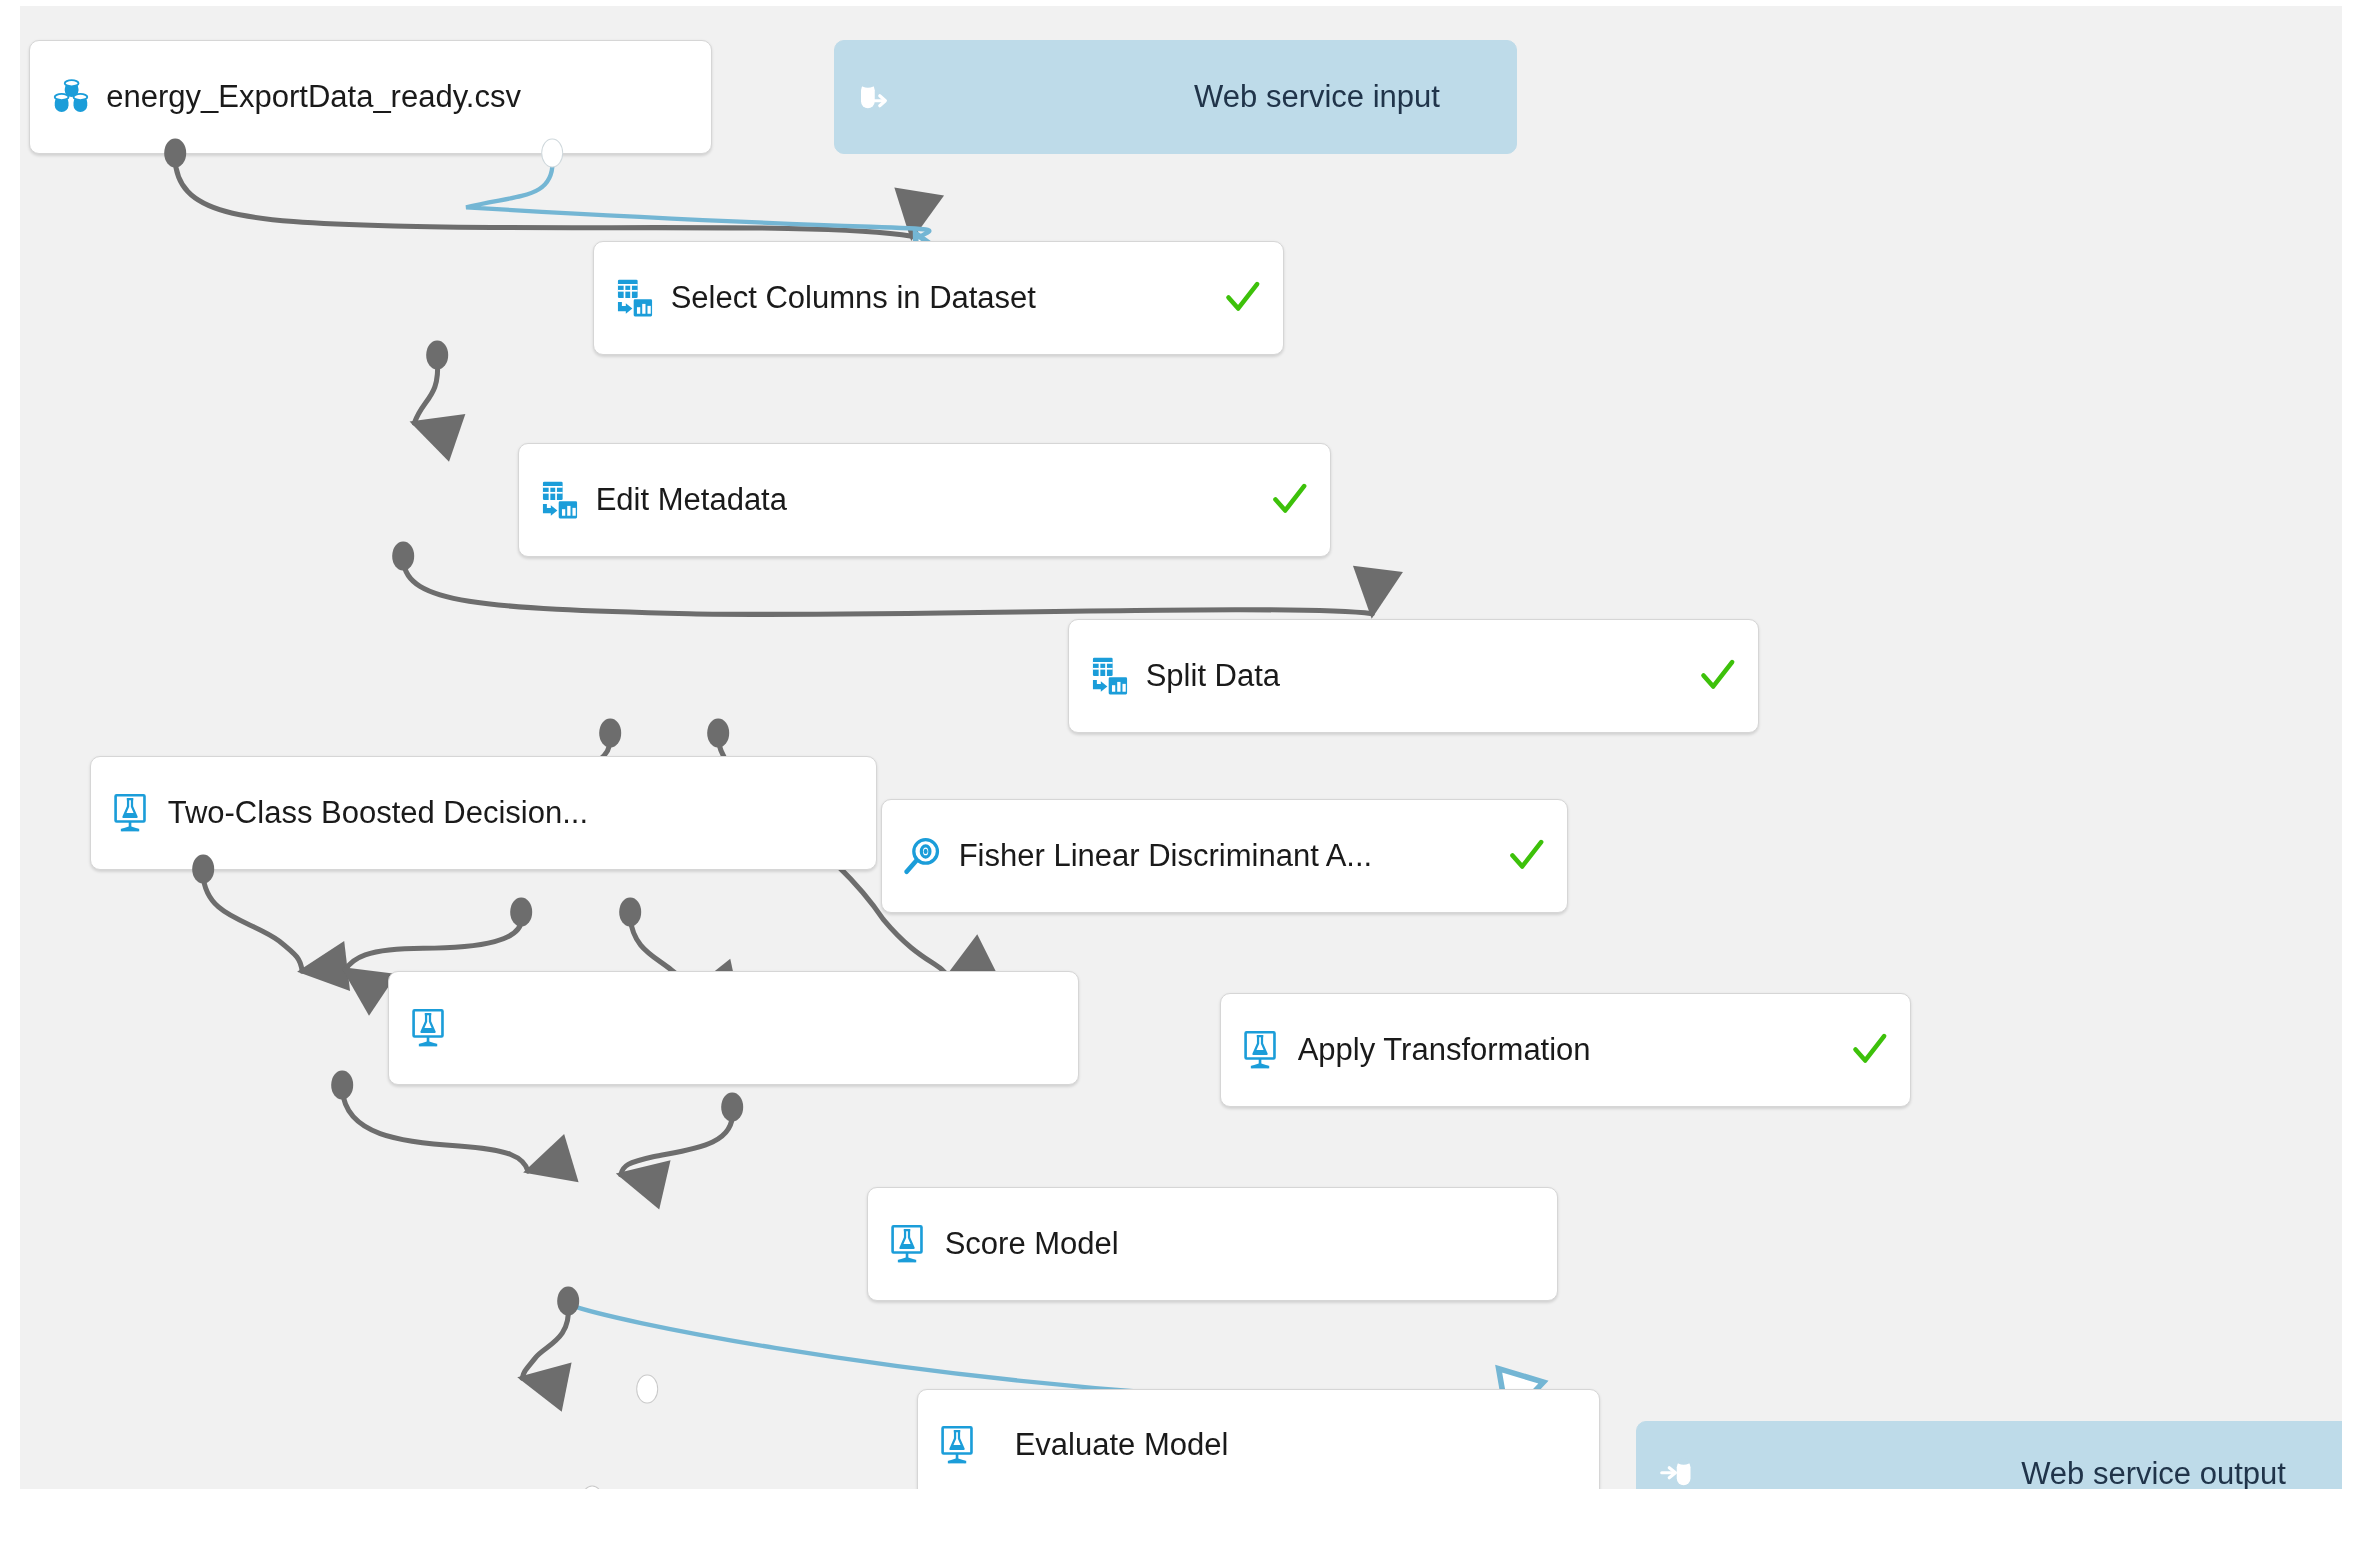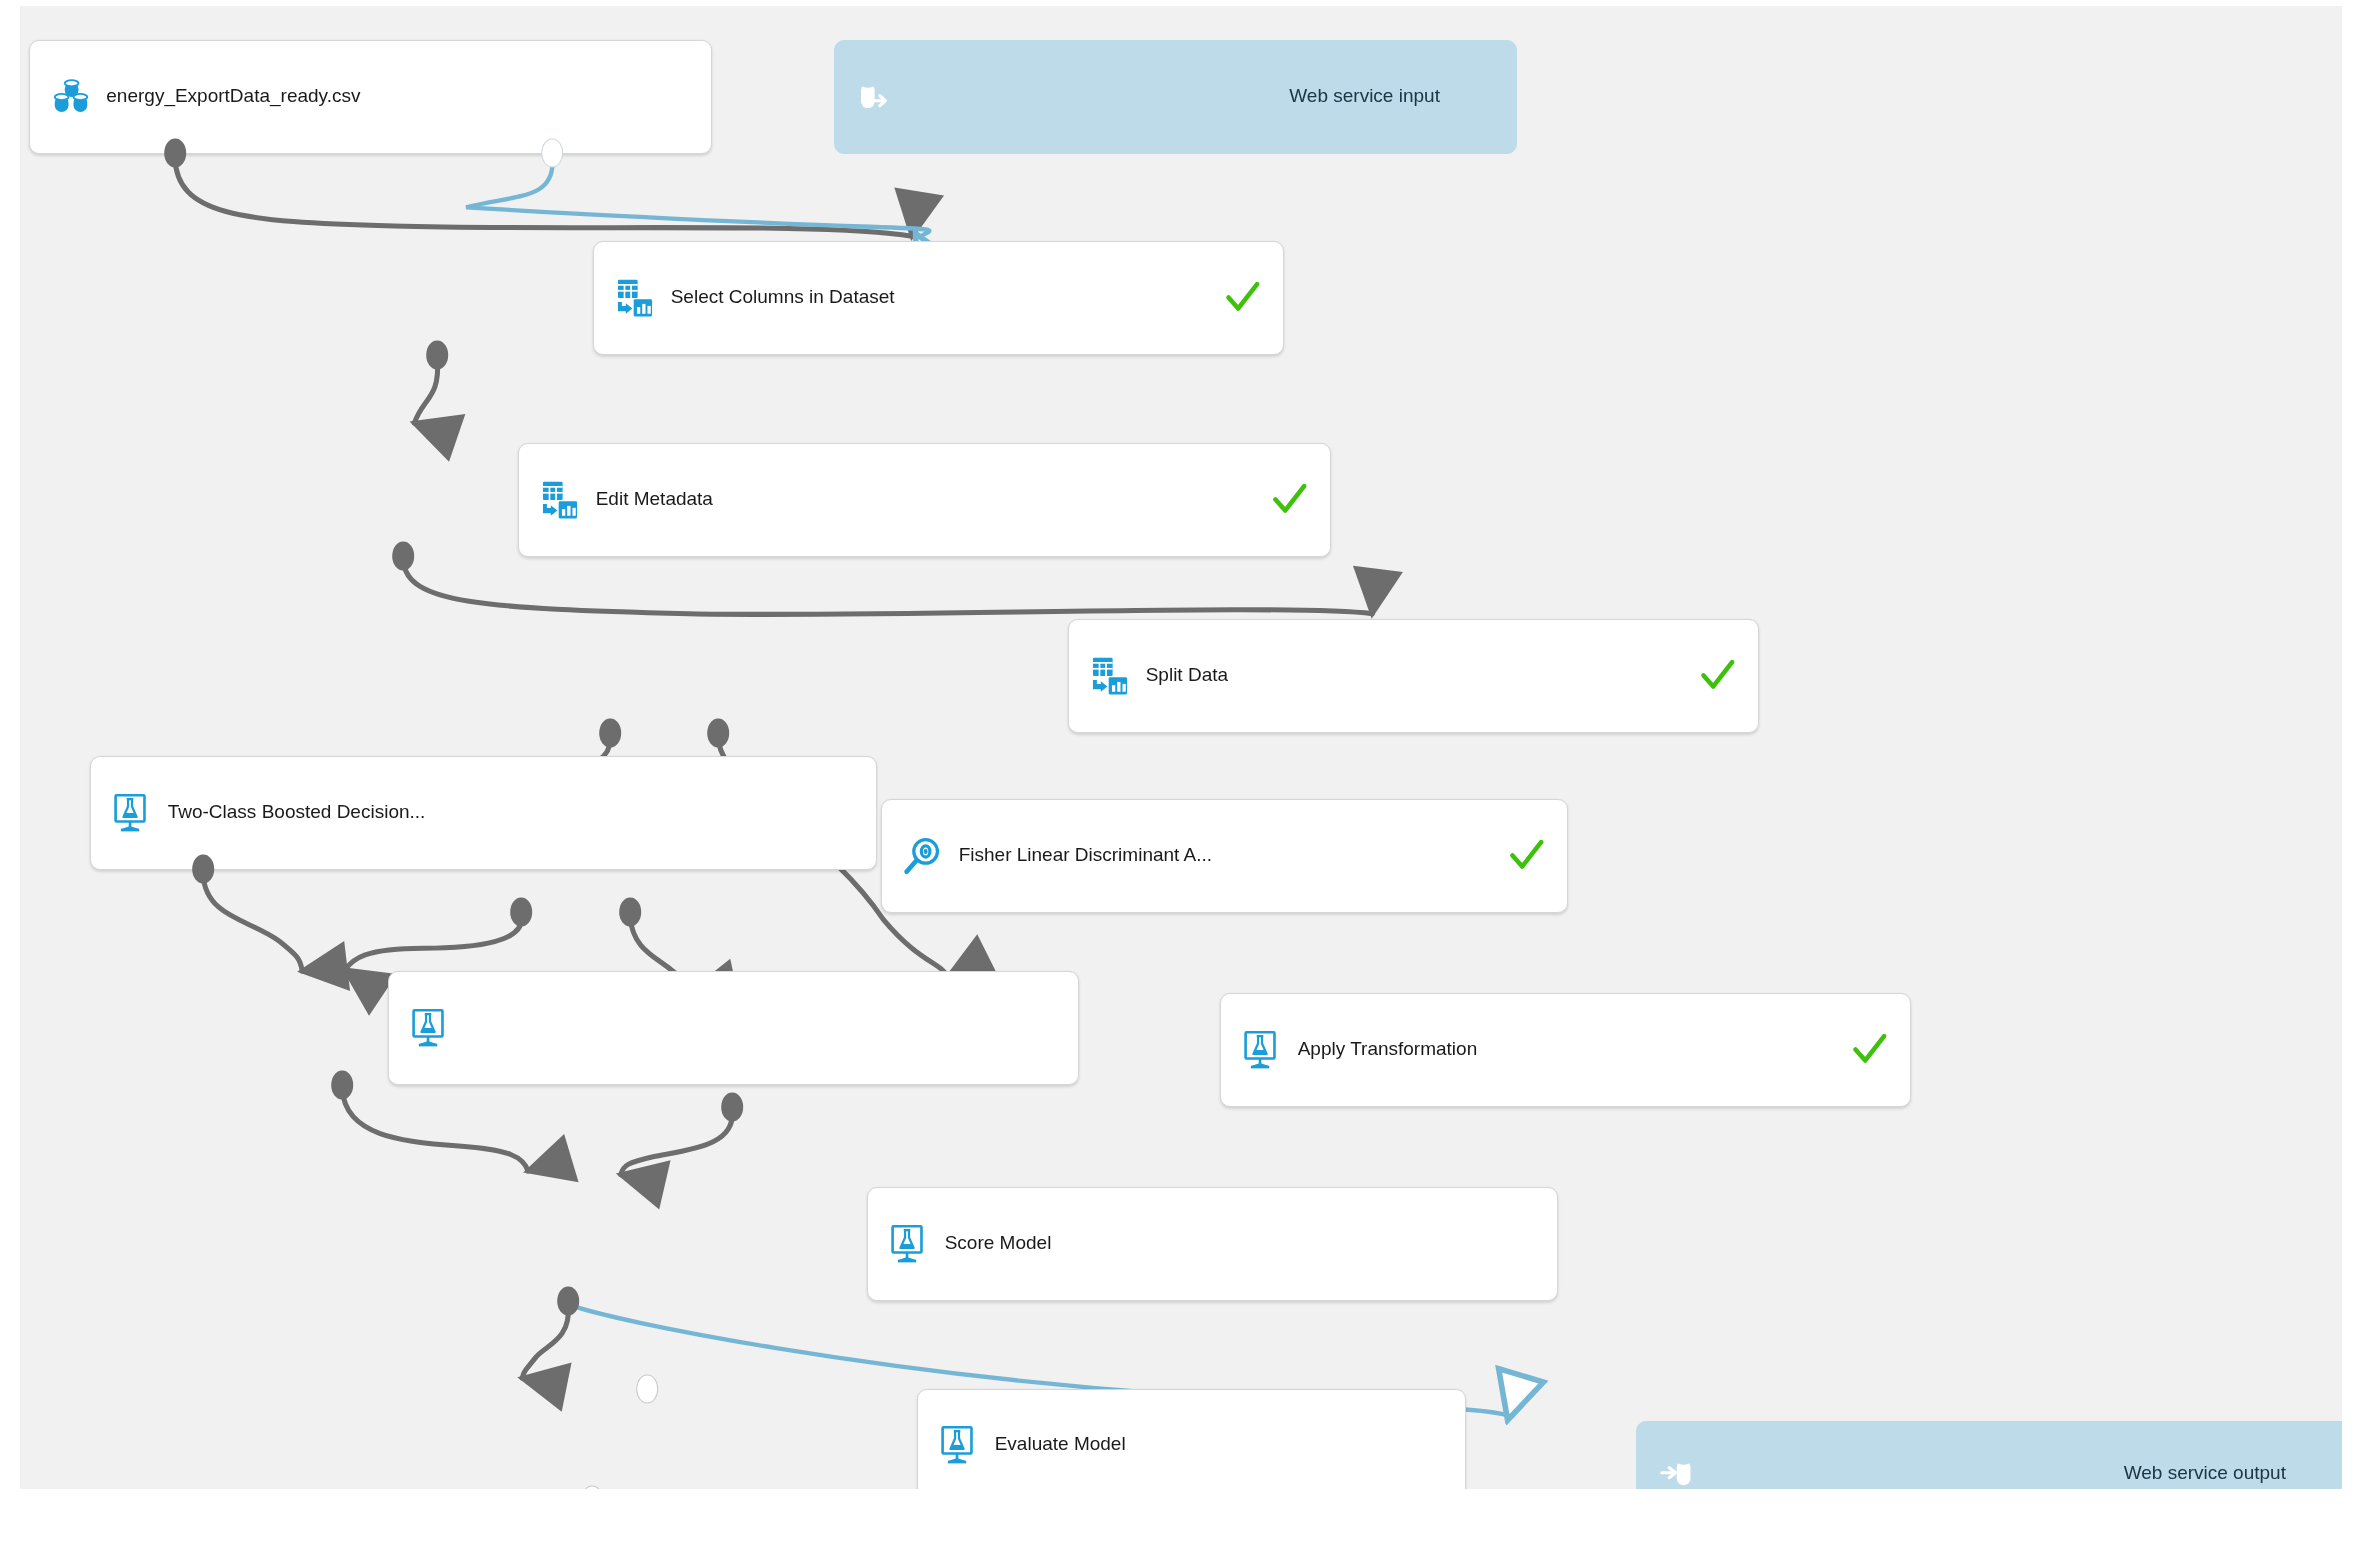--- a/index.html
+++ b/index.html
@@ -38,21 +38,21 @@
   }
   .node .nicon{
     flex:0 0 auto;
     width:45px;height:45px;
     display:flex;align-items:center;justify-content:center;
     margin-right:13px;
   }
   .node .nlabel{
     flex:1 1 auto;
     color:#1a1a1a;
-    font-size:19px;
+    font-size:31px;
     line-height:1.1;
     white-space:nowrap;
     overflow:hidden;
   }
   .node.ws .nlabel{color:#20344a;}
   .node .ncheck{
     flex:0 0 auto;
     width:43px;height:43px;
     margin-left:14.4px;
     display:flex;align-items:center;justify-content:center;
@@ -328,21 +328,21 @@
     </g>
     <g fill="none" stroke="#1b9dd9" stroke-width="3.4" stroke-linejoin="round">
       <path d="M24 11 L34 11 M26 11 L26 22 L19 38 L39 38 L32 22 L32 11"></path>
     </g>
     <path d="M21 32 L37 32 L39 38 L19 38 Z" fill="#1b9dd9"></path>
   </svg>
         </span>
         <span class="nlabel">Score Model</span>
         <span class="ncheck hidden"></span>
       </div>
-      <div class="node" style="left: 897px; top: 1383px; width: 549px; height: 112px;">
+      <div class="node" style="left: 897px; top: 1383px; width: 683px; height: 112px; gap: 20px;">
         <span class="nicon">
           <svg viewBox="0 0 64 64" width="42" height="42">
     <g fill="none" stroke="#1b9dd9" stroke-width="4">
       <rect x="7" y="5" width="44" height="40" rx="1.5"></rect>
       <line x1="29" y1="45" x2="29" y2="54"></line>
       <line x1="15" y1="58" x2="43" y2="58"></line>
       <line x1="29" y1="54" x2="17" y2="58"></line>
       <line x1="29" y1="54" x2="41" y2="58"></line>
     </g>
     <g fill="none" stroke="#1b9dd9" stroke-width="3.4" stroke-linejoin="round">

